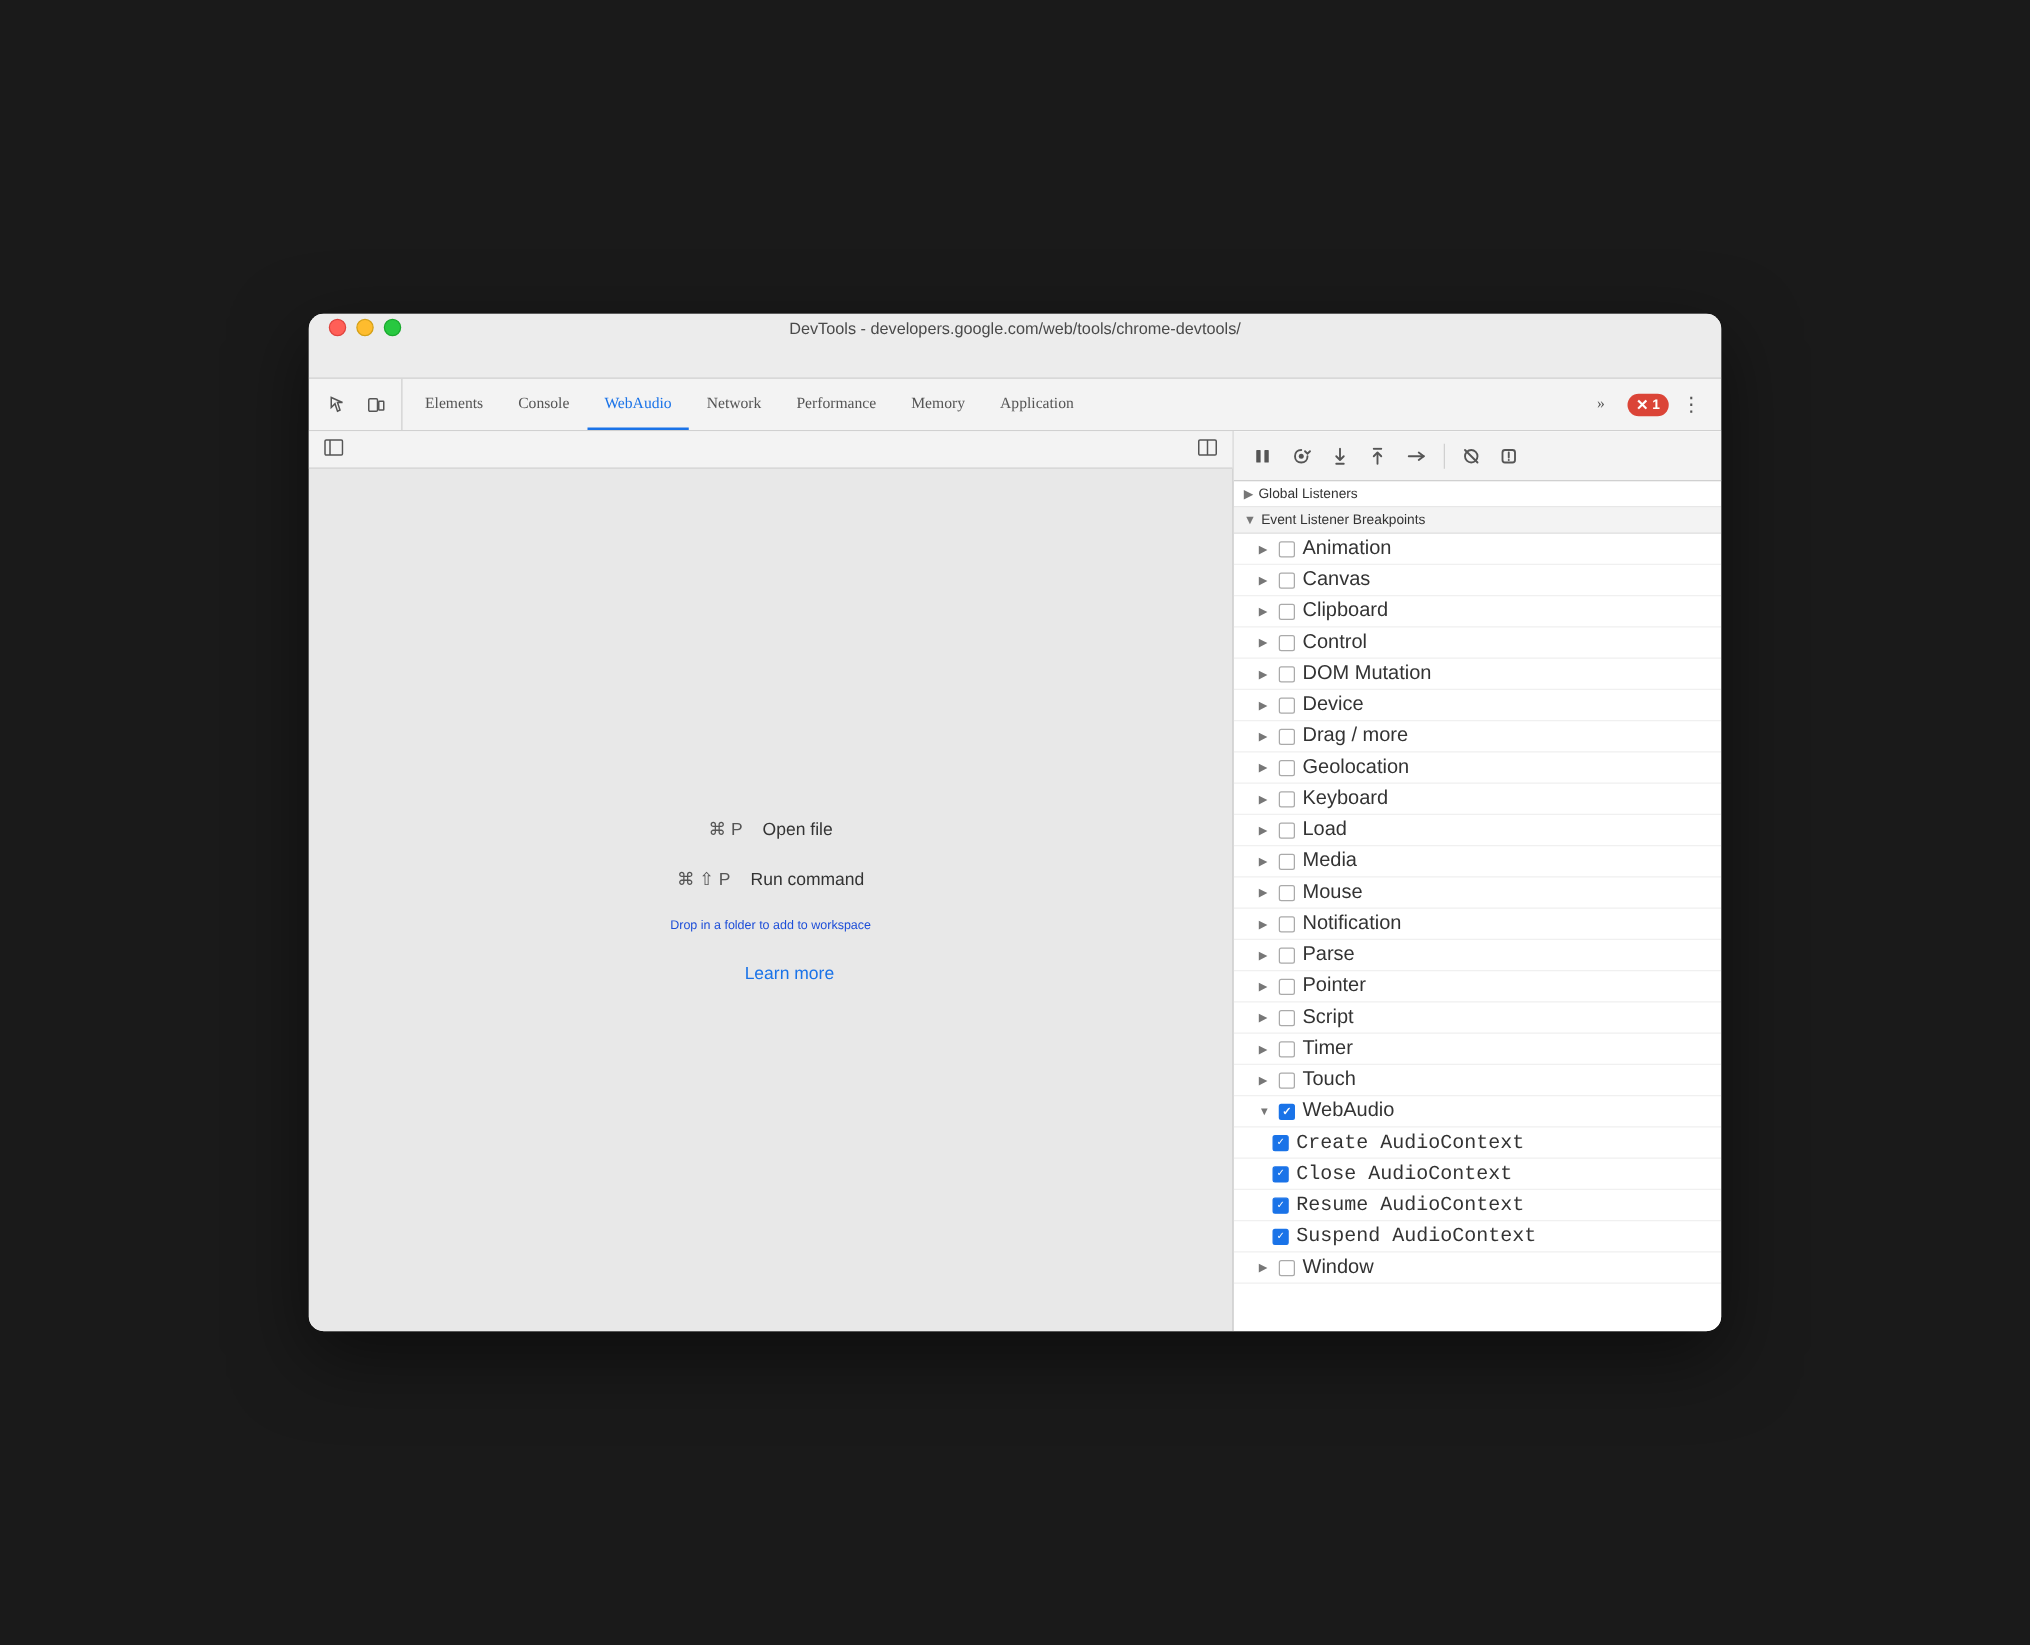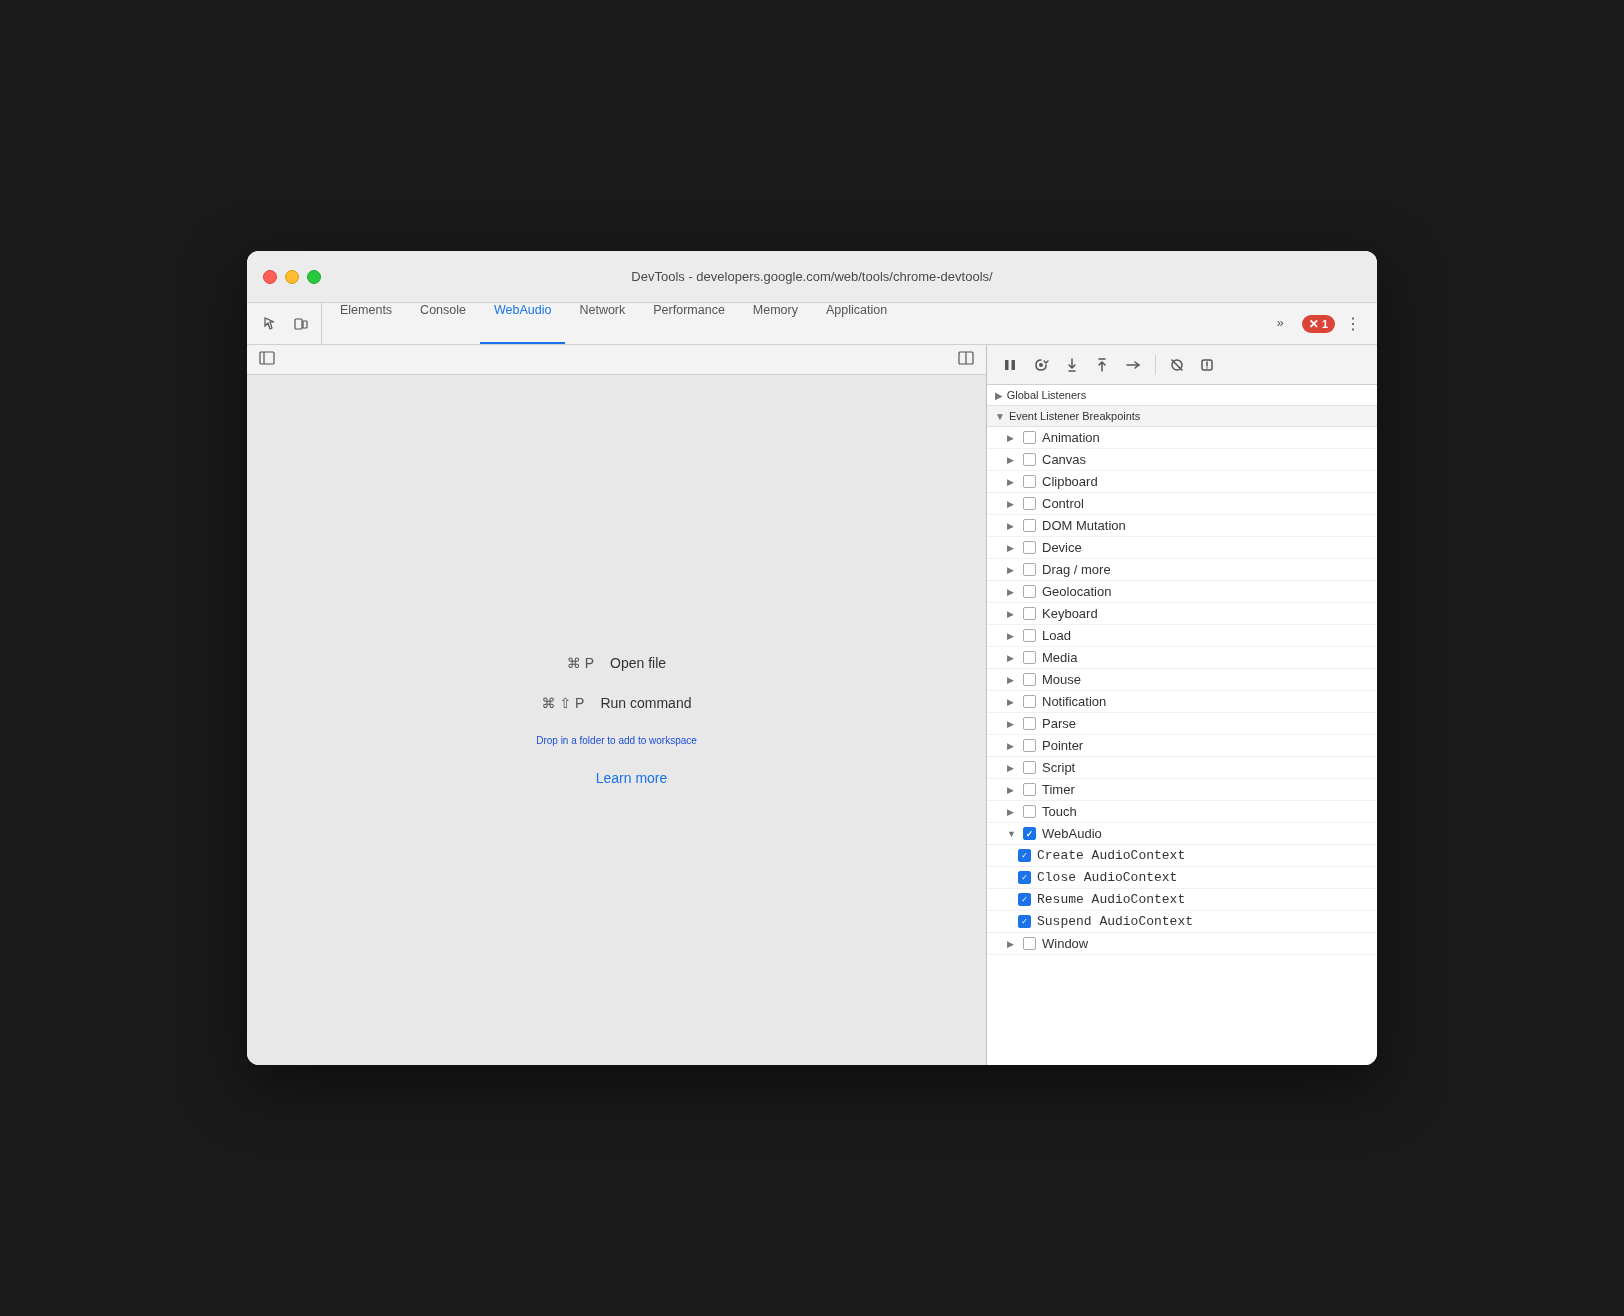--- a/index.html
+++ b/index.html
@@ -16,22 +16,22 @@
       background: #ffffff;
       border-radius: 12px;
       overflow: hidden;
       box-shadow: 0 20px 60px rgba(0,0,0,0.5);
     }
     
     .titlebar {
       background: #ececec;
       height: 52px;
       display: flex;
-      align-items: center;
-      padding: 18px 16px;
+      align-items: flex-start;
+      padding: 4px 16px;
       border-bottom: 1px solid #d0d0d0;
       position: relative;
     }
     .traffic-lights {
       display: flex;
       gap: 8px;
       align-items: center;
     }
     .traffic-light {
       width: 14px;
@@ -73,31 +73,32 @@
       cursor: pointer;
       padding: 4px;
       border-radius: 3px;
       color: #555;
       font-size: 14px;
       display: flex;
       align-items: center;
     }
     .tab {
       display: flex;
+      align-items: center;
       padding: 0 14px;
       font-size: 12.5px;
       color: #555;
       cursor: pointer;
       border-bottom: 2px solid transparent;
       white-space: nowrap;
       background: none;
       border-top: none;
       border-left: none;
       border-right: none;
-      font-family: Liberation Sans, sans-serif;
+      font-family: Liberation Serif, serif;
     }
     .tab.active {
       color: #1a73e8;
       border-bottom: 2px solid #1a73e8;
       font-weight: 500;
     }
     .toolbar-right {
       margin-left: auto;
       display: flex;
       align-items: center;
@@ -274,21 +275,21 @@
       background: #1a73e8;
       border-color: #1a73e8;
     }
     .bp-checkbox.checked::after {
       content: '✓';
       color: white;
       font-size: 9px;
       font-weight: bold;
     }
     .bp-label {
-      font-size: 13px;
+      font-size: 16px;
       color: #333;
     }
     .bp-sub-item {
       display: flex;
       align-items: center;
       padding: 3px 8px 3px 31px;
       gap: 6px;
       cursor: pointer;
       font-size: 12px;
       color: #333;

